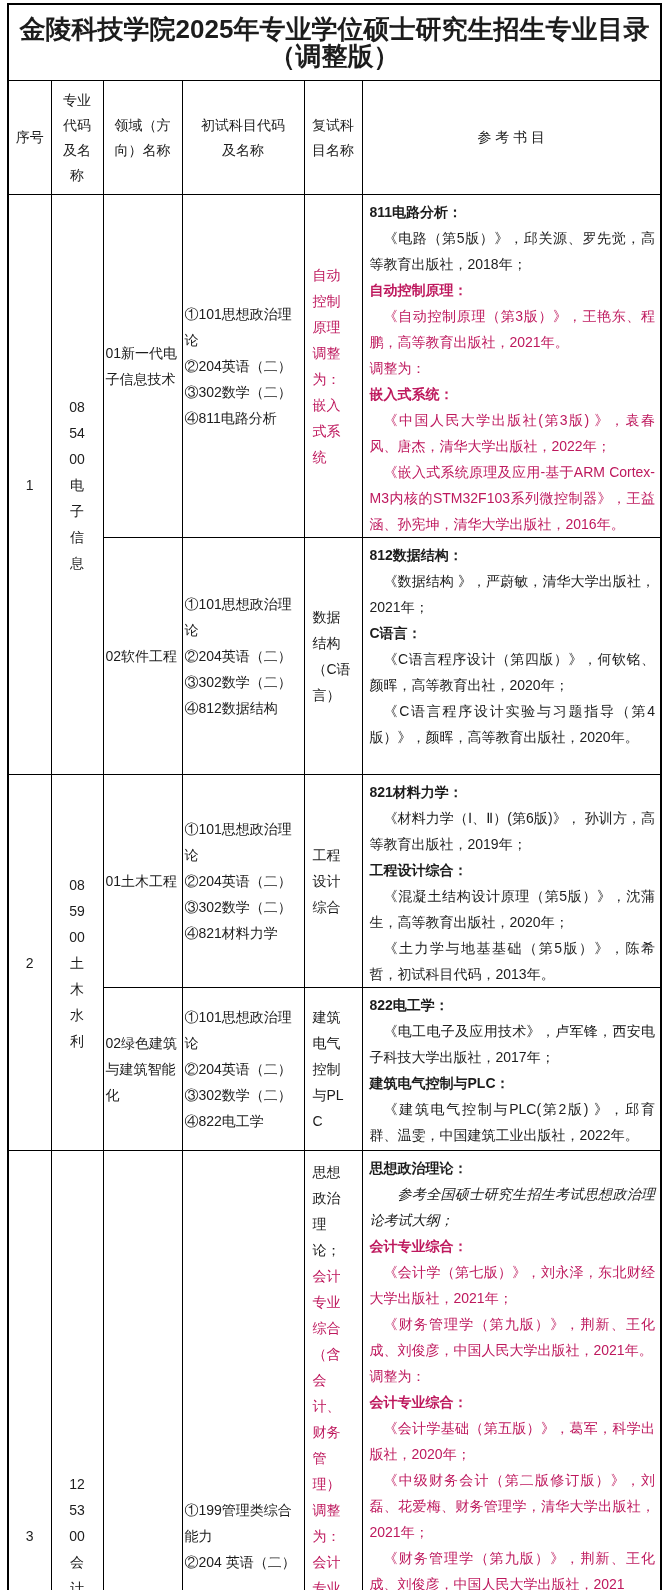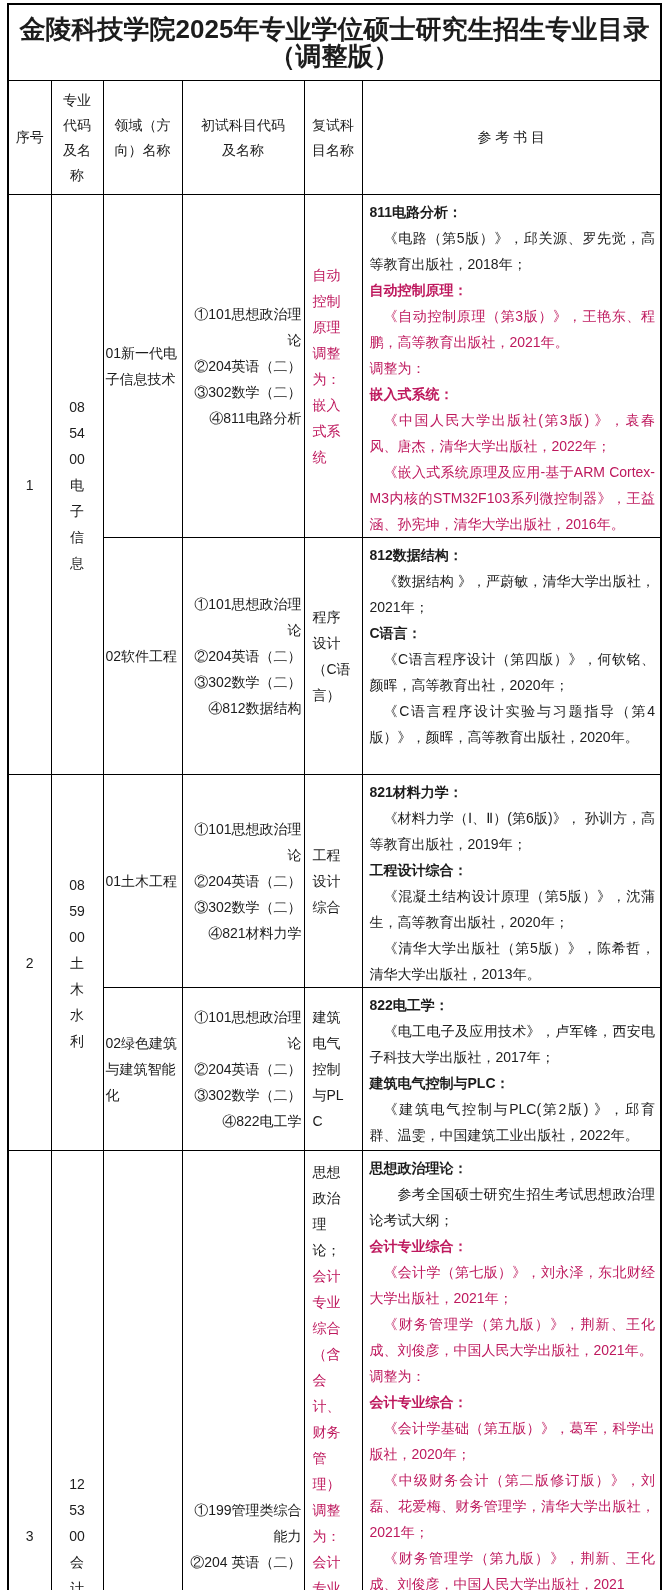--- a/index.html
+++ b/index.html
@@ -16,27 +16,27 @@
     border:1px solid #000;vertical-align:middle;
     font-size:14px;line-height:26px;
     word-break:break-all;overflow:hidden;padding:0;
   }
   .title-cell{height:75px;text-align:center;font-weight:bold;font-size:26px;line-height:27px;}
   .hd{height:111px;text-align:center;white-space:pre-line;line-height:25px;padding:1px;}
   .seq{text-align:center;}
   .code{text-align:center;white-space:pre-line;padding:14px;}
   .dir{text-align:left;padding:2px 2px;}
   .subs{text-align:left;padding:1px 2px;}
-  .subj{text-align:right;}
+  .subj{text-align:left;}
   .retest{padding:8px;}
   .refs{vertical-align:top;text-align:justify;padding:4px 5px 0 7px;}
   .ref{margin:0;}
   .rt{margin:0;}
   .ind1{text-indent:1em;}
-  .ind2{text-indent:2em;}
+  .ind2{text-indent:2em;font-style:italic;}
   .red{color:#be185d;}
   .bold{font-weight:bold;}
   tr.r1a{height:341px;}
   tr.r1b{height:237px;}
   tr.r2a{height:210px;}
   tr.r2b{height:163px;}
   tr.r3{height:460px;}
 </style>
 </head>
 <body>
@@ -104,21 +104,21 @@
     <td class="dir">02软件工程</td>
     <td class="subs">
 
     <div class="subj">①101思想政治理论</div>
           <div class="subj">②204英语（二）</div>
           <div class="subj">③302数学（二）</div>
           <div class="subj">④812数据结构</div>
         </td>
     <td class="retest">
 
-    <div class="rt">程序设计（C语言）</div>
+    <div class="rt">数据结构（C语言）</div>
         </td>
     <td class="refs">
 
     <p class="ref bold">812数据结构：</p>
           <p class="ref ind1">《数据结构 》，严蔚敏，清华大学出版社，2021年；</p>
           <p class="ref bold">C语言：</p>
           <p class="ref ind1">《C语言程序设计（第四版）》，何钦铭、颜晖，高等教育出社，2020年；</p>
           <p class="ref ind1">《C语言程序设计实验与习题指导（第4版）》，颜晖，高等教育出版社，2020年。</p>
         </td>
   </tr>
@@ -138,21 +138,21 @@
     <td class="retest">
 
     <div class="rt">工程设计综合</div>
         </td>
     <td class="refs">
 
     <p class="ref bold">821材料力学：</p>
           <p class="ref ind1">《材料力学（Ⅰ、Ⅱ）(第6版)》， 孙训方，高等教育出版社，2019年；</p>
           <p class="ref bold">工程设计综合：</p>
           <p class="ref ind1">《混凝土结构设计原理（第5版）》，沈蒲生，高等教育出版社，2020年；</p>
-          <p class="ref ind1">《清华大学出版社（第5版）》，陈希哲，清华大学出版社，2013年。</p>
+          <p class="ref ind1">《土力学与地基基础（第5版）》，陈希哲，初试科目代码，2013年。</p>
         </td>
   </tr>
   <tr class="r2b">
     <td class="dir">02绿色建筑与建筑智能化</td>
     <td class="subs">
 
     <div class="subj">①101思想政治理论</div>
           <div class="subj">②204英语（二）</div>
           <div class="subj">③302数学（二）</div>
           <div class="subj">④822电工学</div>

